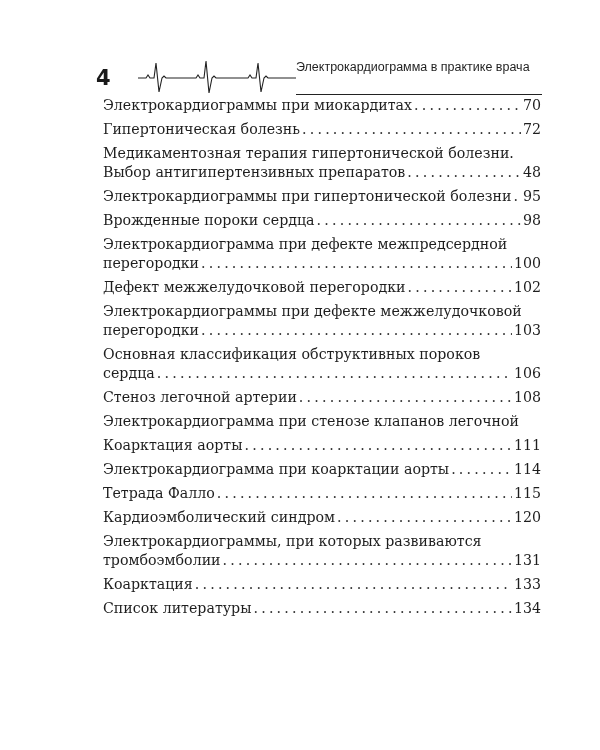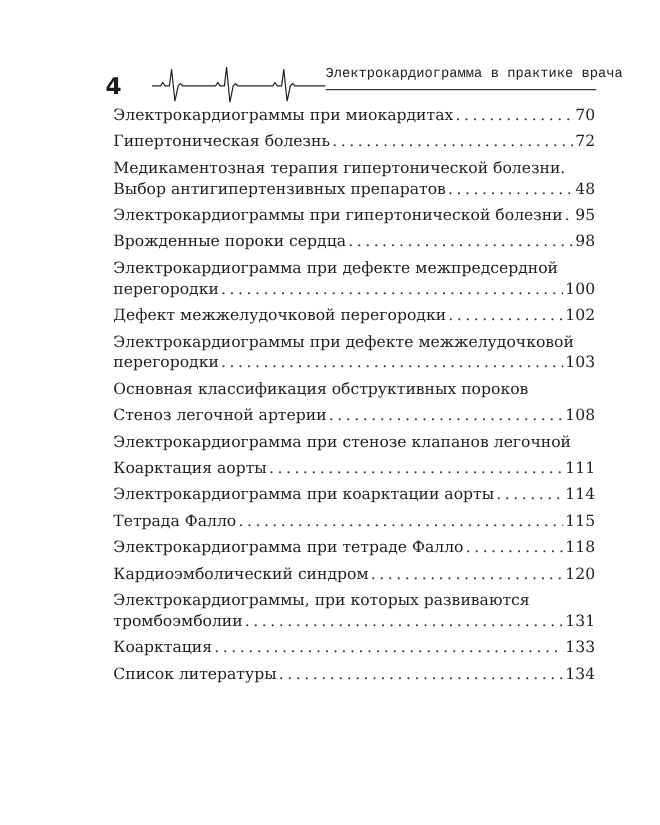--- a/index.html
+++ b/index.html
@@ -10,23 +10,23 @@
   .page-number {
     position: absolute; left: 96px; top: 66px;
     font-family: "DejaVu Sans", "Liberation Sans", sans-serif;
     font-weight: bold; font-size: 21px; color: #1a1a1a;
   }
   .ecg {
     position: absolute; left: 138px; top: 58px; width: 158px; height: 40px;
   }
   .running-head {
     position: absolute; left: 296px; top: 58px; width: 246px;
-    font-family: Liberation Mono, monospace;
+    font-family: Liberation Sans, sans-serif;
     font-size: 12.5px; color: #1f1f1f; 
-    border-bottom: 1.3px solid #222; padding-bottom: 5px; line-height: 18px;
+    border-bottom: 1.3px solid #222; padding-bottom: 18px; line-height: 18px;
     white-space: nowrap;
   }
   .toc {
     position: absolute; left: 103px; top: 96px; width: 438px;
     list-style: none; margin: 0; padding: 0;
     font-size: 14.2px;
   }
   .toc li {
     margin: 0 0 5px 0; line-height: 19px;
   }
@@ -110,20 +110,25 @@
     <li>
       <div class="first-line">Электрокардиограммы при дефекте межжелудочковой</div>
       <div class="line">
         <span class="text">перегородки</span>
         <span class="leader"></span>
         <span class="page">103</span>
       </div>
     </li>
     <li>
       <div class="first-line">Основная классификация обструктивных пороков</div>
+      <div class="line">
+        <span class="text">сердца</span>
+        <span class="leader"></span>
+        <span class="page">106</span>
+      </div>
     </li>
     <li>
       <div class="line">
         <span class="text">Стеноз легочной артерии</span>
         <span class="leader"></span>
         <span class="page">108</span>
       </div>
     </li>
     <li>
       <div class="first-line">Электрокардиограмма при стенозе клапанов легочной</div>
@@ -144,27 +149,20 @@
     </li>
     <li>
       <div class="line">
         <span class="text">Тетрада Фалло</span>
         <span class="leader"></span>
         <span class="page">115</span>
       </div>
     </li>
     <li>
       <div class="line">
-        <span class="text">Электрокардиограмма при тетраде Фалло</span>
-        <span class="leader"></span>
-        <span class="page">118</span>
-      </div>
-    </li>
-    <li>
-      <div class="line">
         <span class="text">Кардиоэмболический синдром</span>
         <span class="leader"></span>
         <span class="page">120</span>
       </div>
     </li>
     <li>
       <div class="first-line">Электрокардиограммы, при которых развиваются</div>
       <div class="line">
         <span class="text">тромбоэмболии</span>
         <span class="leader"></span>

